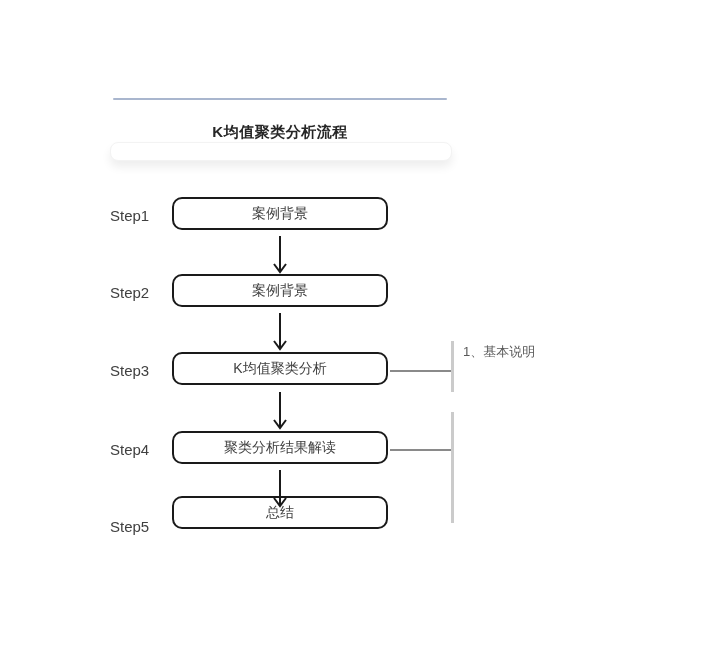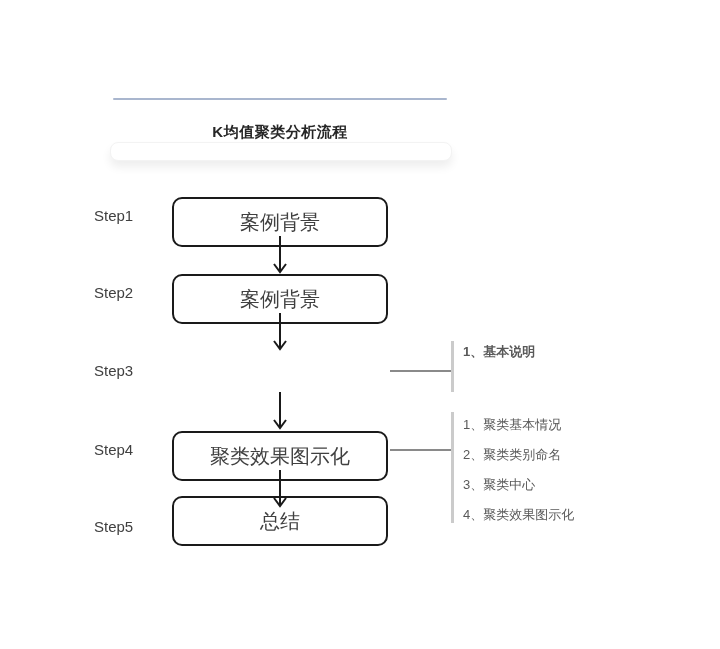--- a/index.html
+++ b/index.html
@@ -15,34 +15,34 @@
   .flow-title {
     flex:1; display:flex; align-items:center; justify-content:center;
     padding-top:23px; font-size:15px; font-weight:bold; color:#262626; letter-spacing:0.5px;
   }
   .footer-panel {
     position:absolute; left:110px; top:142px; width:340px; height:17px;
     background:#ffffff; border:1px solid #f3f3f3; border-radius:8px;
     box-shadow:0 6px 10px rgba(0,0,0,0.07);
   }
   .step-label {
-    position:absolute; left:94px; height:20px; line-height:20px;
+    position:absolute; left:110px; height:20px; line-height:20px;
     font-size:15px; color:#404040;
   }
   .node {
-    position:absolute; left:172px; width:216px; height:50px; box-sizing:border-box;
+    position:absolute; left:172px; width:216px; height:33px; box-sizing:border-box;
     border:2px solid #1a1a1a; border-radius:10px; background:#ffffff;
     display:flex; align-items:center; justify-content:center;
-    font-size:20px; color:#404040;
+    font-size:14px; color:#404040;
   }
   .arrow { position:absolute; left:272px; }
   .connector { position:absolute; left:390px; width:62px; height:2px; background:#8a8a8a; }
   .note-bar { position:absolute; left:451px; width:3px; background:#cbcbcb; }
   .notes { position:absolute; left:463px; font-size:13px; color:#595959; }
-  .notes-3 .note-item { height:31px; line-height:31px;font-weight:bold; }
+  .notes-3 .note-item { height:31px; line-height:31px; }
   .notes-4 .note-item { height:30px; line-height:30px; }
 </style>
 </head>
 <body>
 
 <div class="canvas">
 
   <div class="title-card">
     <div class="accent-bar"></div>
     <div class="flow-title">K均值聚类分析流程</div>
@@ -50,21 +50,22 @@
   <div class="footer-panel"></div>
 
   <div class="step-label" style="top:206px">Step1</div>
   <div class="step-label" style="top:283px">Step2</div>
   <div class="step-label" style="top:361px">Step3</div>
   <div class="step-label" style="top:440px">Step4</div>
   <div class="step-label" style="top:517px">Step5</div>
 
   <div class="node" style="top:197px">案例背景</div>
   <div class="node" style="top:274px">案例背景</div>
-  <div class="node" style="top:431px">聚类效果图示化</div>
+  <div class="node" style="top:352px">K均值聚类分析</div>
+  <div class="node" style="top:431px">聚类分析结果解读</div>
   <div class="node" style="top:496px">总结</div>
 
   <svg class="arrow" style="top:236px" width="16" height="38">
     <line x1="8" y1="0" x2="8" y2="35" stroke="#1a1a1a" stroke-width="2"></line>
     <polyline points="2,28 8,36 14,28" fill="none" stroke="#1a1a1a" stroke-width="2"></polyline>
   </svg>
   <svg class="arrow" style="top:313px" width="16" height="38">
     <line x1="8" y1="0" x2="8" y2="35" stroke="#1a1a1a" stroke-width="2"></line>
     <polyline points="2,28 8,36 14,28" fill="none" stroke="#1a1a1a" stroke-width="2"></polyline>
   </svg>
@@ -78,20 +79,14 @@
   </svg>
 
   <div class="connector" style="top:370px"></div>
   <div class="note-bar" style="top:341px; height:51px"></div>
   <div class="notes notes-3" style="top:336px">
     <div class="note-item">1、基本说明</div>
   </div>
 
   <div class="connector" style="top:449px"></div>
   <div class="note-bar" style="top:412px; height:111px"></div>
-  <div class="notes notes-4" style="top:410px">
-    <div class="note-item">1、聚类基本情况</div>
-    <div class="note-item">2、聚类类别命名</div>
-    <div class="note-item">3、聚类中心</div>
-    <div class="note-item">4、聚类效果图示化</div>
-  </div>
 
 </div>
 
 </body></html>

